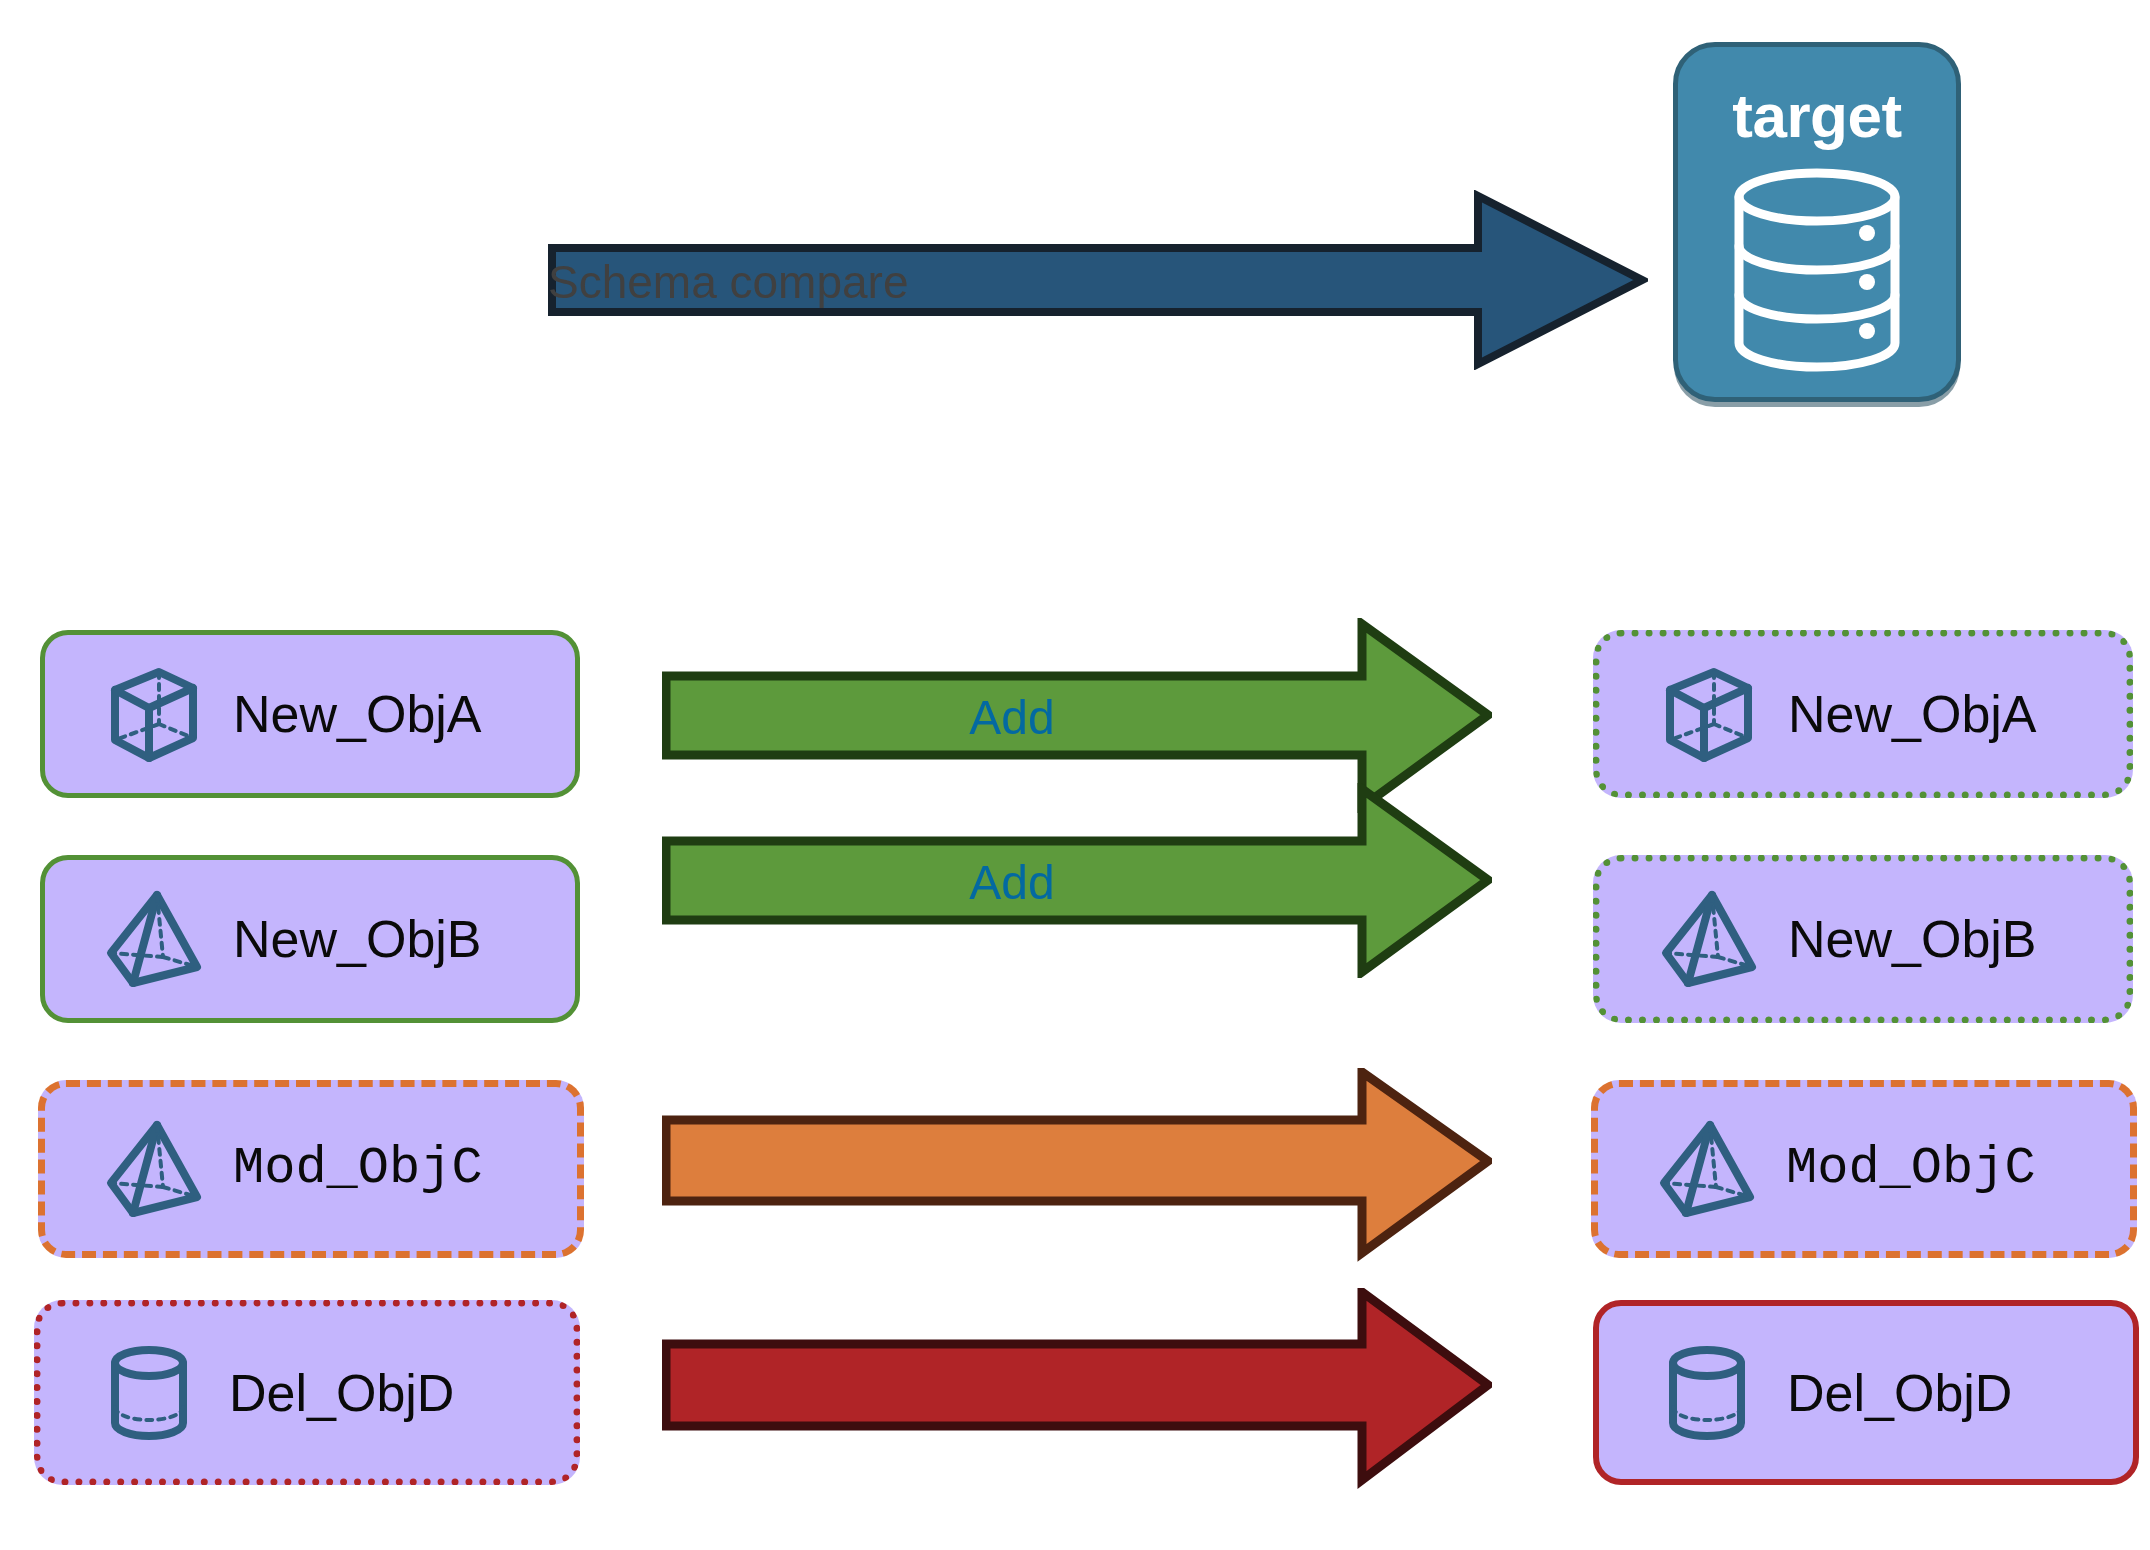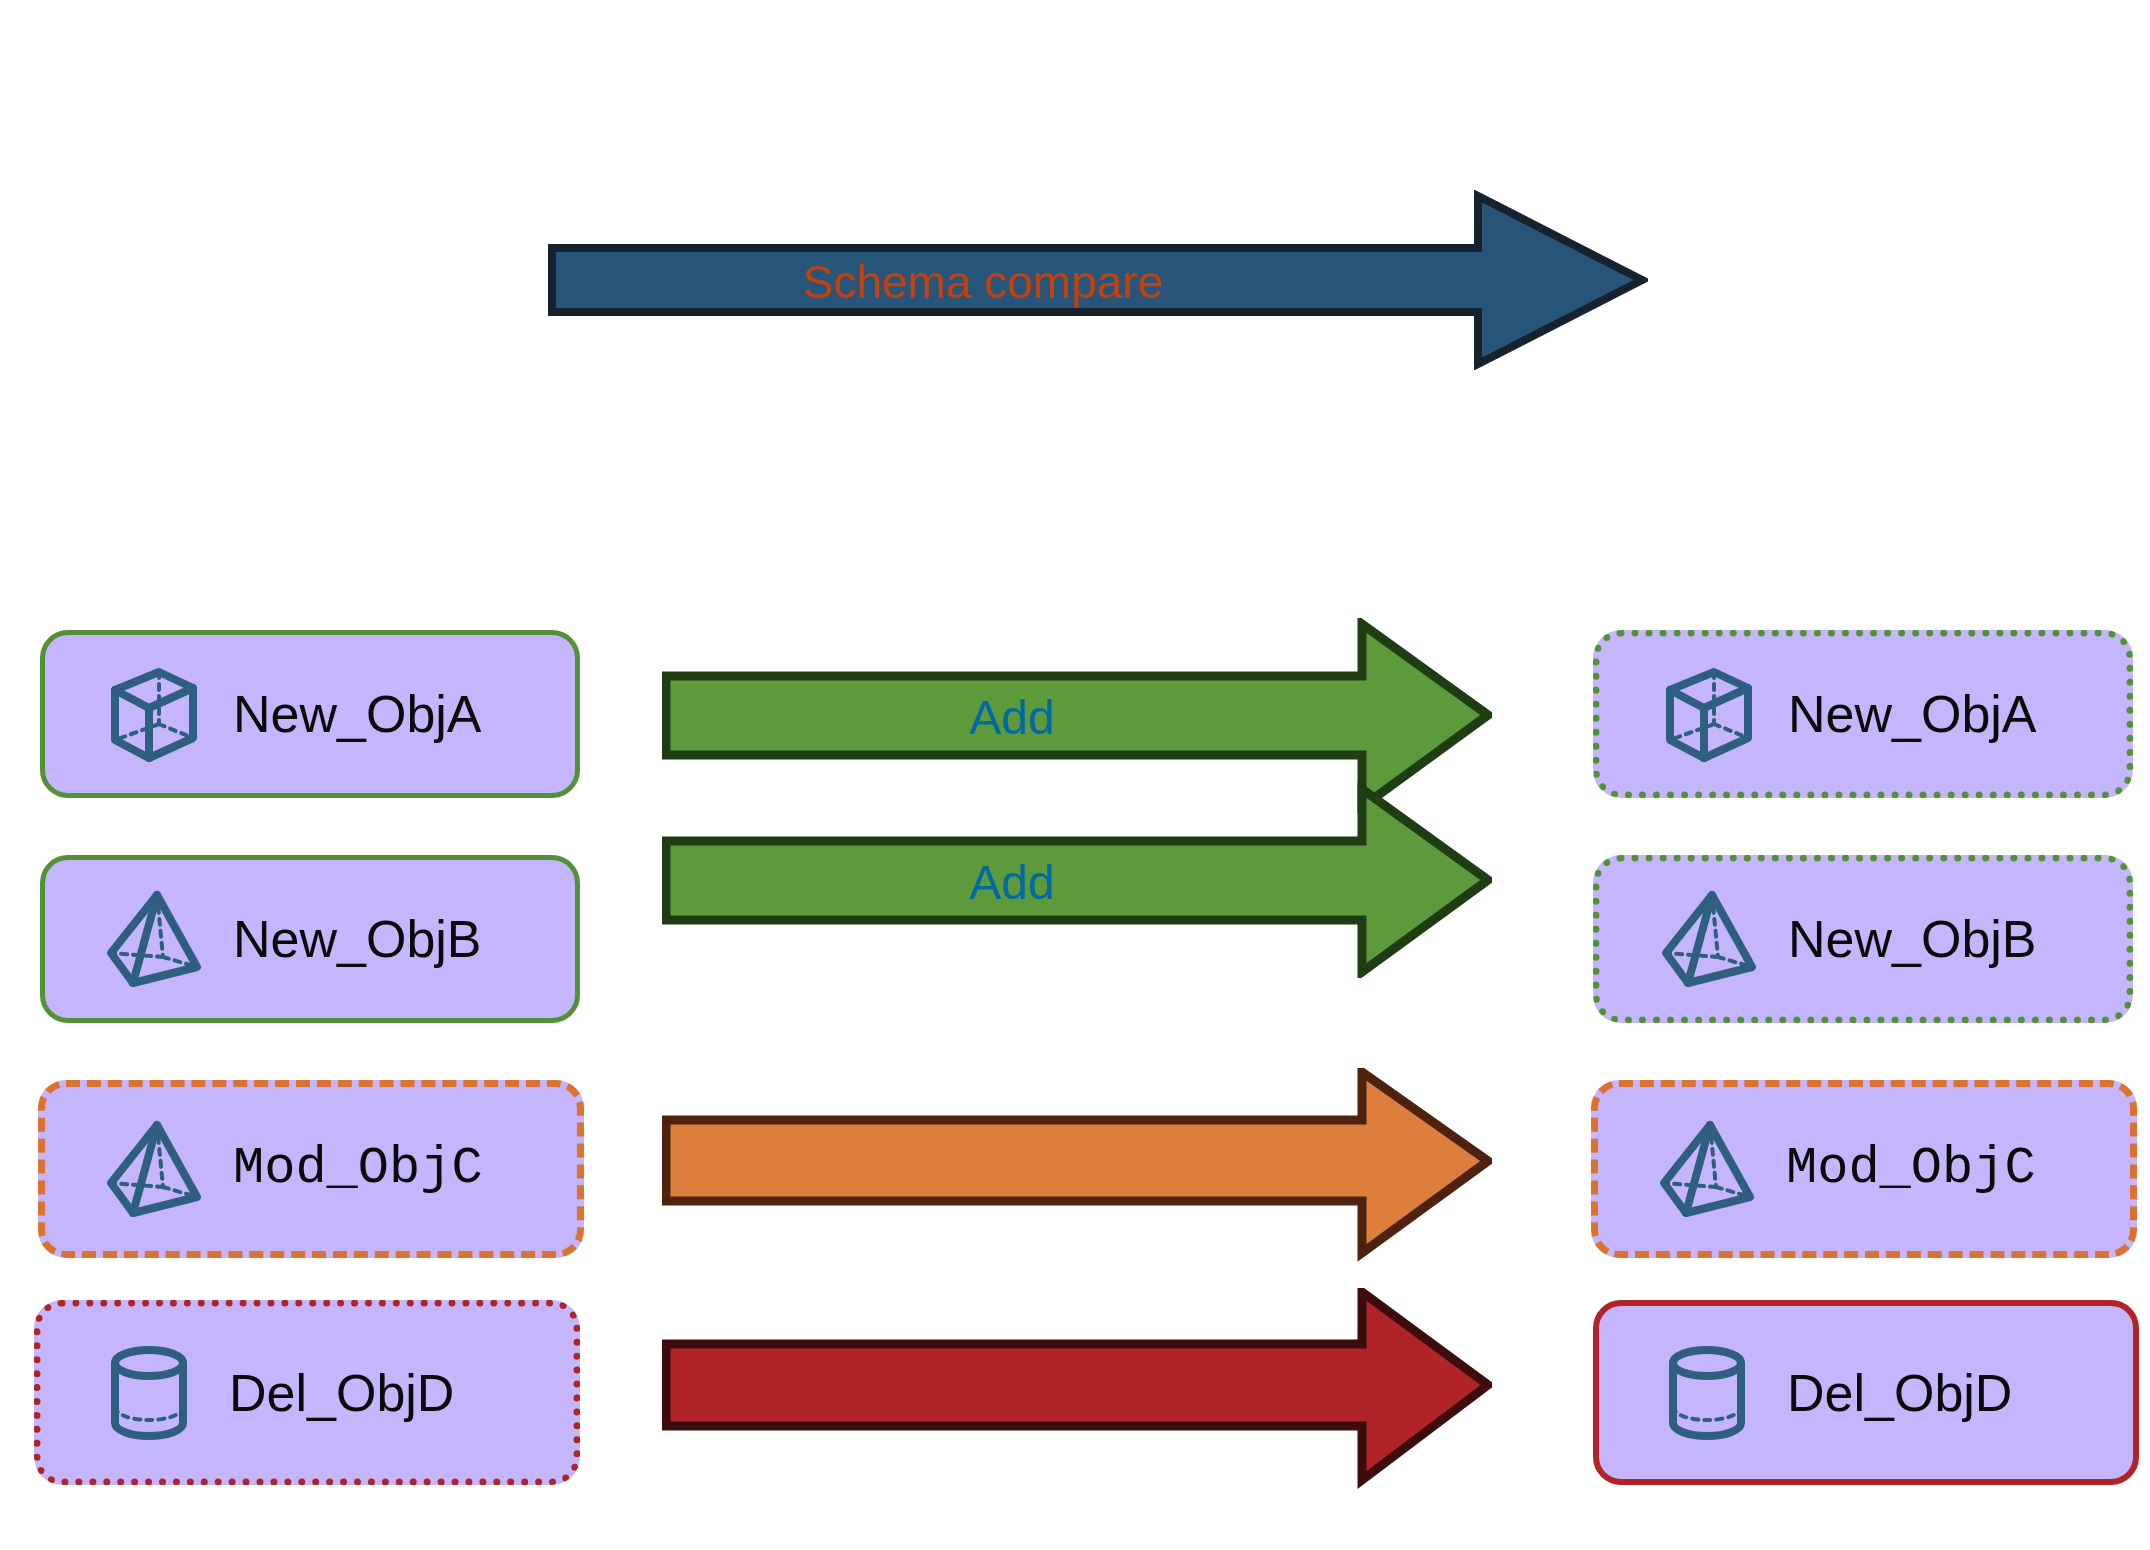--- a/index.html
+++ b/index.html
@@ -39,24 +39,23 @@
   .endpoint-icon {
     margin-top: 18px;
   }
 
   
   .bigarrow {
     position: absolute;
   }
   .arrow-label {
     position: absolute;
-    color: #c2410c;
+    color: #404040;
     font-size: 46px;
     white-space: nowrap;
-    text-align: center;
     pointer-events: none;
   }
 
   
   .objbox {
     position: absolute;
     background: #c4b5fd;
     border-radius: 28px;
     box-sizing: border-box;
     display: flex;
@@ -94,20 +93,36 @@
     pointer-events: none;
     text-align: center;
   }
 </style>
 </head>
 <body>
 
 <div id="stage">
 
 
+  <div class="endpoint" id="endpoint-target" style="left:1673px; top:42px; width:288px; height:360px; background:#4189ac; border:5px solid #2f6177;">
+    <div class="endpoint-title">target</div>
+    <div class="endpoint-icon">
+      <svg width="200" height="225" viewBox="0 0 200 225" aria-hidden="true">
+        <g fill="none" stroke="#ffffff" stroke-width="9" stroke-linejoin="round" stroke-linecap="round">
+          <ellipse cx="100" cy="32" rx="78" ry="24"></ellipse>
+          <path d="M22 32 V178 a78 24 0 0 0 156 0 V32"></path>
+          <path d="M22 81 a78 24 0 0 0 156 0"></path>
+          <path d="M22 130 a78 24 0 0 0 156 0"></path>
+        </g>
+        <circle cx="150" cy="68" r="8" fill="#ffffff"></circle>
+        <circle cx="150" cy="117" r="8" fill="#ffffff"></circle>
+        <circle cx="150" cy="166" r="8" fill="#ffffff"></circle>
+      </svg>
+    </div>
+  </div>
 
   <div class="bigarrow" style="left:548px; top:190px; width:1100px; height:180px;">
     <svg width="1100" height="180" viewBox="0 0 1100 180" preserveAspectRatio="none" aria-hidden="true">
       <polygon points="4,58 930,58 930,6 1094,90 930,174 930,122 4,122" fill="#27557a" stroke="#16222e" stroke-width="8" stroke-linejoin="miter"></polygon>
     </svg>
   </div>
   <div class="arrow-label" style="left:548px; top:255px; width:870px;">Schema compare</div>
 
   <div class="objbox b-solid-green" style="left:40px; top:630px; width:540px; height:168px;">
     <span class="obj-icon">

